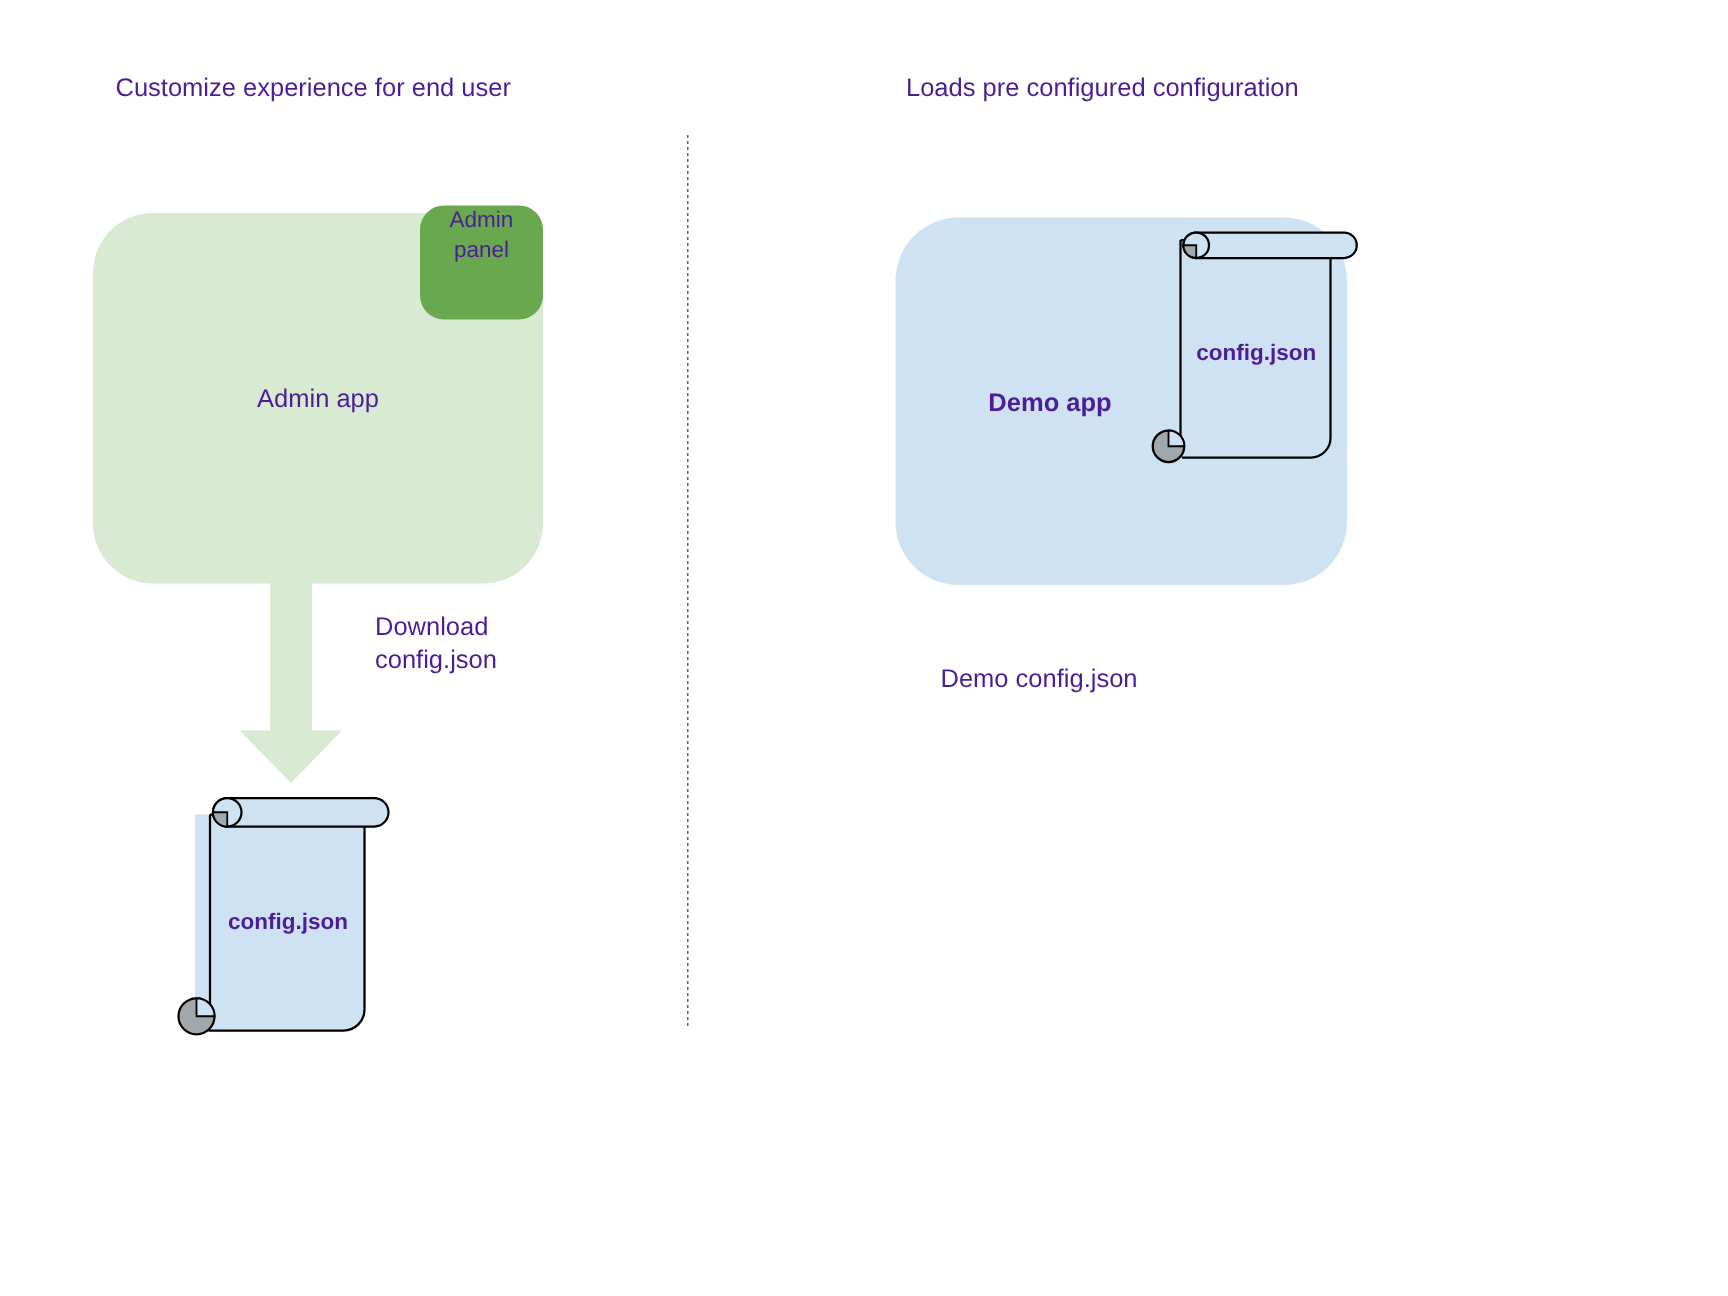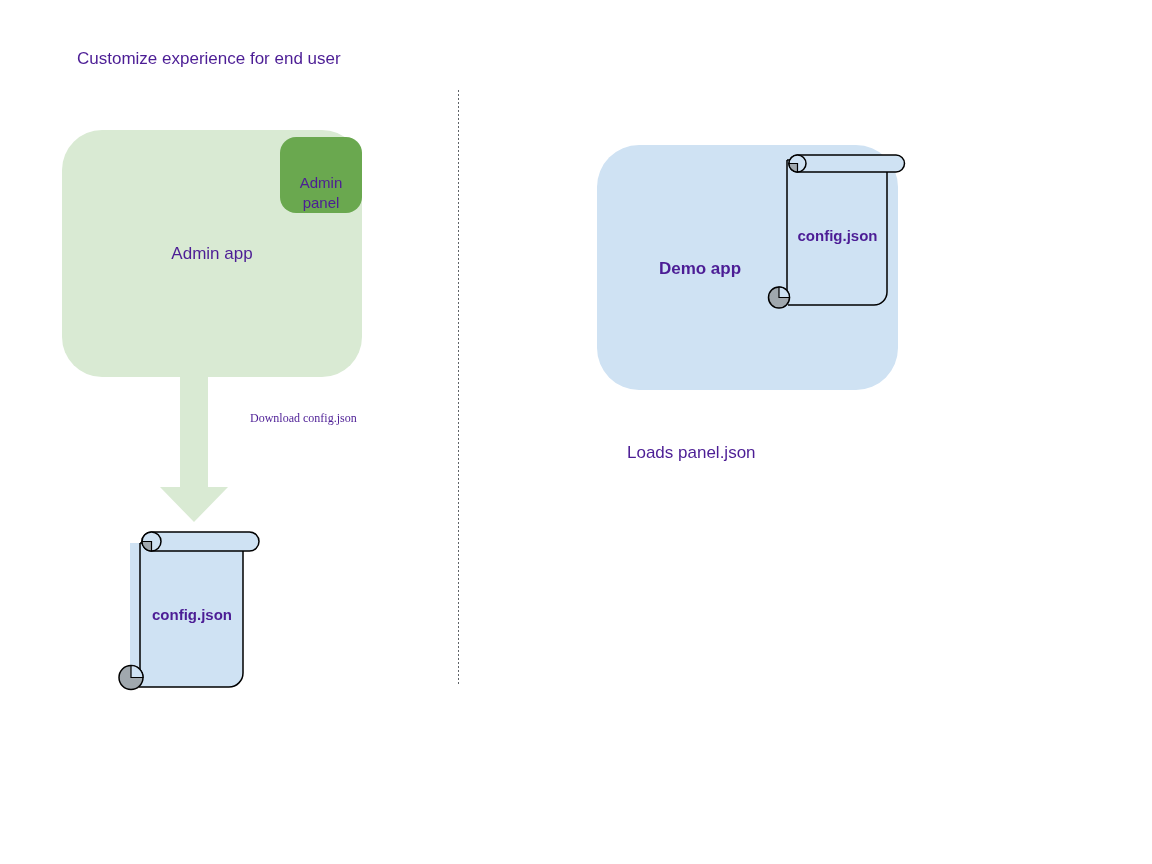--- a/index.html
+++ b/index.html
@@ -12,41 +12,42 @@
     color: #4c1d95;
     overflow: hidden;
     padding-left: 38px;
   }
   .abs { position: absolute; }
   .title { font-size: 17px; white-space: nowrap; }
   .divider {
     width: 1px;
     background-image: repeating-linear-gradient(to bottom, #5f6368 0 2px, transparent 2px 4px);
   }
-  .app-box { border-radius: 40px; }
+  .app-box { border-radius: 40px; margin-top: 12px; }
   .admin-app { left: 62px; top: 130px; width: 300px; height: 247px; background: #d9ead3;
                display: flex; align-items: center; justify-content: center; }
   .admin-app-label { font-size: 17px; }
   .admin-panel { left: 280px; top: 137px; width: 82px; height: 76px; background: #6aa84f;
-                 border-radius: 16px; display: flex; align-items: flex-end; justify-content: center; }
+                 border-radius: 16px; display: flex; align-items: flex-start; justify-content: center; }
   .admin-panel-label { font-size: 15px; line-height: 20px; width: 58px; text-align: center; }
   .demo-app { left: 597px; top: 145px; width: 301px; height: 245px; background: #cfe2f3; border-radius: 42px; }
   .demo-app-label { left: 617px; top: 259px; width: 166px; text-align: center; font-size: 17px; font-weight: bold; }
-  .download-label { left: 250px; top: 407px; width: 120px; font-size: 12px; line-height: 22px; font-family: Liberation Serif, serif; }
+  .download-label { left: 250px; top: 407px; width: 120px; font-size: 17px; line-height: 22px; }
   .loads-label { left: 627px; top: 443px; font-size: 17px; white-space: nowrap; }
   .scroll-label { font-size: 15px; text-align: center; font-weight: bold; }
   .scroll-label-left { left: 140px; top: 606px; width: 104px; }
   .scroll-label-right { left: 787px; top: 227px; width: 101px; }
 </style>
 </head>
 <body>
 
 <div class="canvas">
 
   <div class="abs title" style="left:77px; top:49px;">Customize experience for end user</div>
+  <div class="abs title" style="left:604px; top:49px;">Loads pre configured configuration</div>
 
   <div class="abs divider" style="left:458px; top:90px; height:594px;"></div>
 
   <div class="abs app-box admin-app">
     <div class="admin-app-label">Admin app</div>
   </div>
 
   <div class="abs admin-panel">
     <div class="admin-panel-label">Admin panel</div>
   </div>
@@ -85,15 +86,15 @@
     <rect x="23" y="5" width="115.5" height="17" rx="8.5" fill="#cfe2f3" stroke="#000000" stroke-width="1.5"></rect>
 
     <circle cx="31.5" cy="13.5" r="8.5" fill="#cfe2f3" stroke="#000000" stroke-width="1.5"></circle>
     <path d="M31.5,13.5 L23,13.5 A8.5,8.5 0 0 0 31.5,22 Z" fill="#a0a8ae" stroke="#000000" stroke-width="1.2"></path>
 
     <circle cx="13" cy="147.5" r="10.5" fill="#a0a8ae" stroke="#000000" stroke-width="1.5"></circle>
     <path d="M13,147.5 L23.5,147.5 A10.5,10.5 0 0 0 13,137 Z" fill="#cfe2f3" stroke="#000000" stroke-width="1.2"></path>
   </svg>
   <div class="abs scroll-label scroll-label-right">config.json</div>
 
-  <div class="abs loads-label">Loads panel.json</div>
+  <div class="abs loads-label">Demo config.json</div>
 
 </div>
 
 </body></html>

